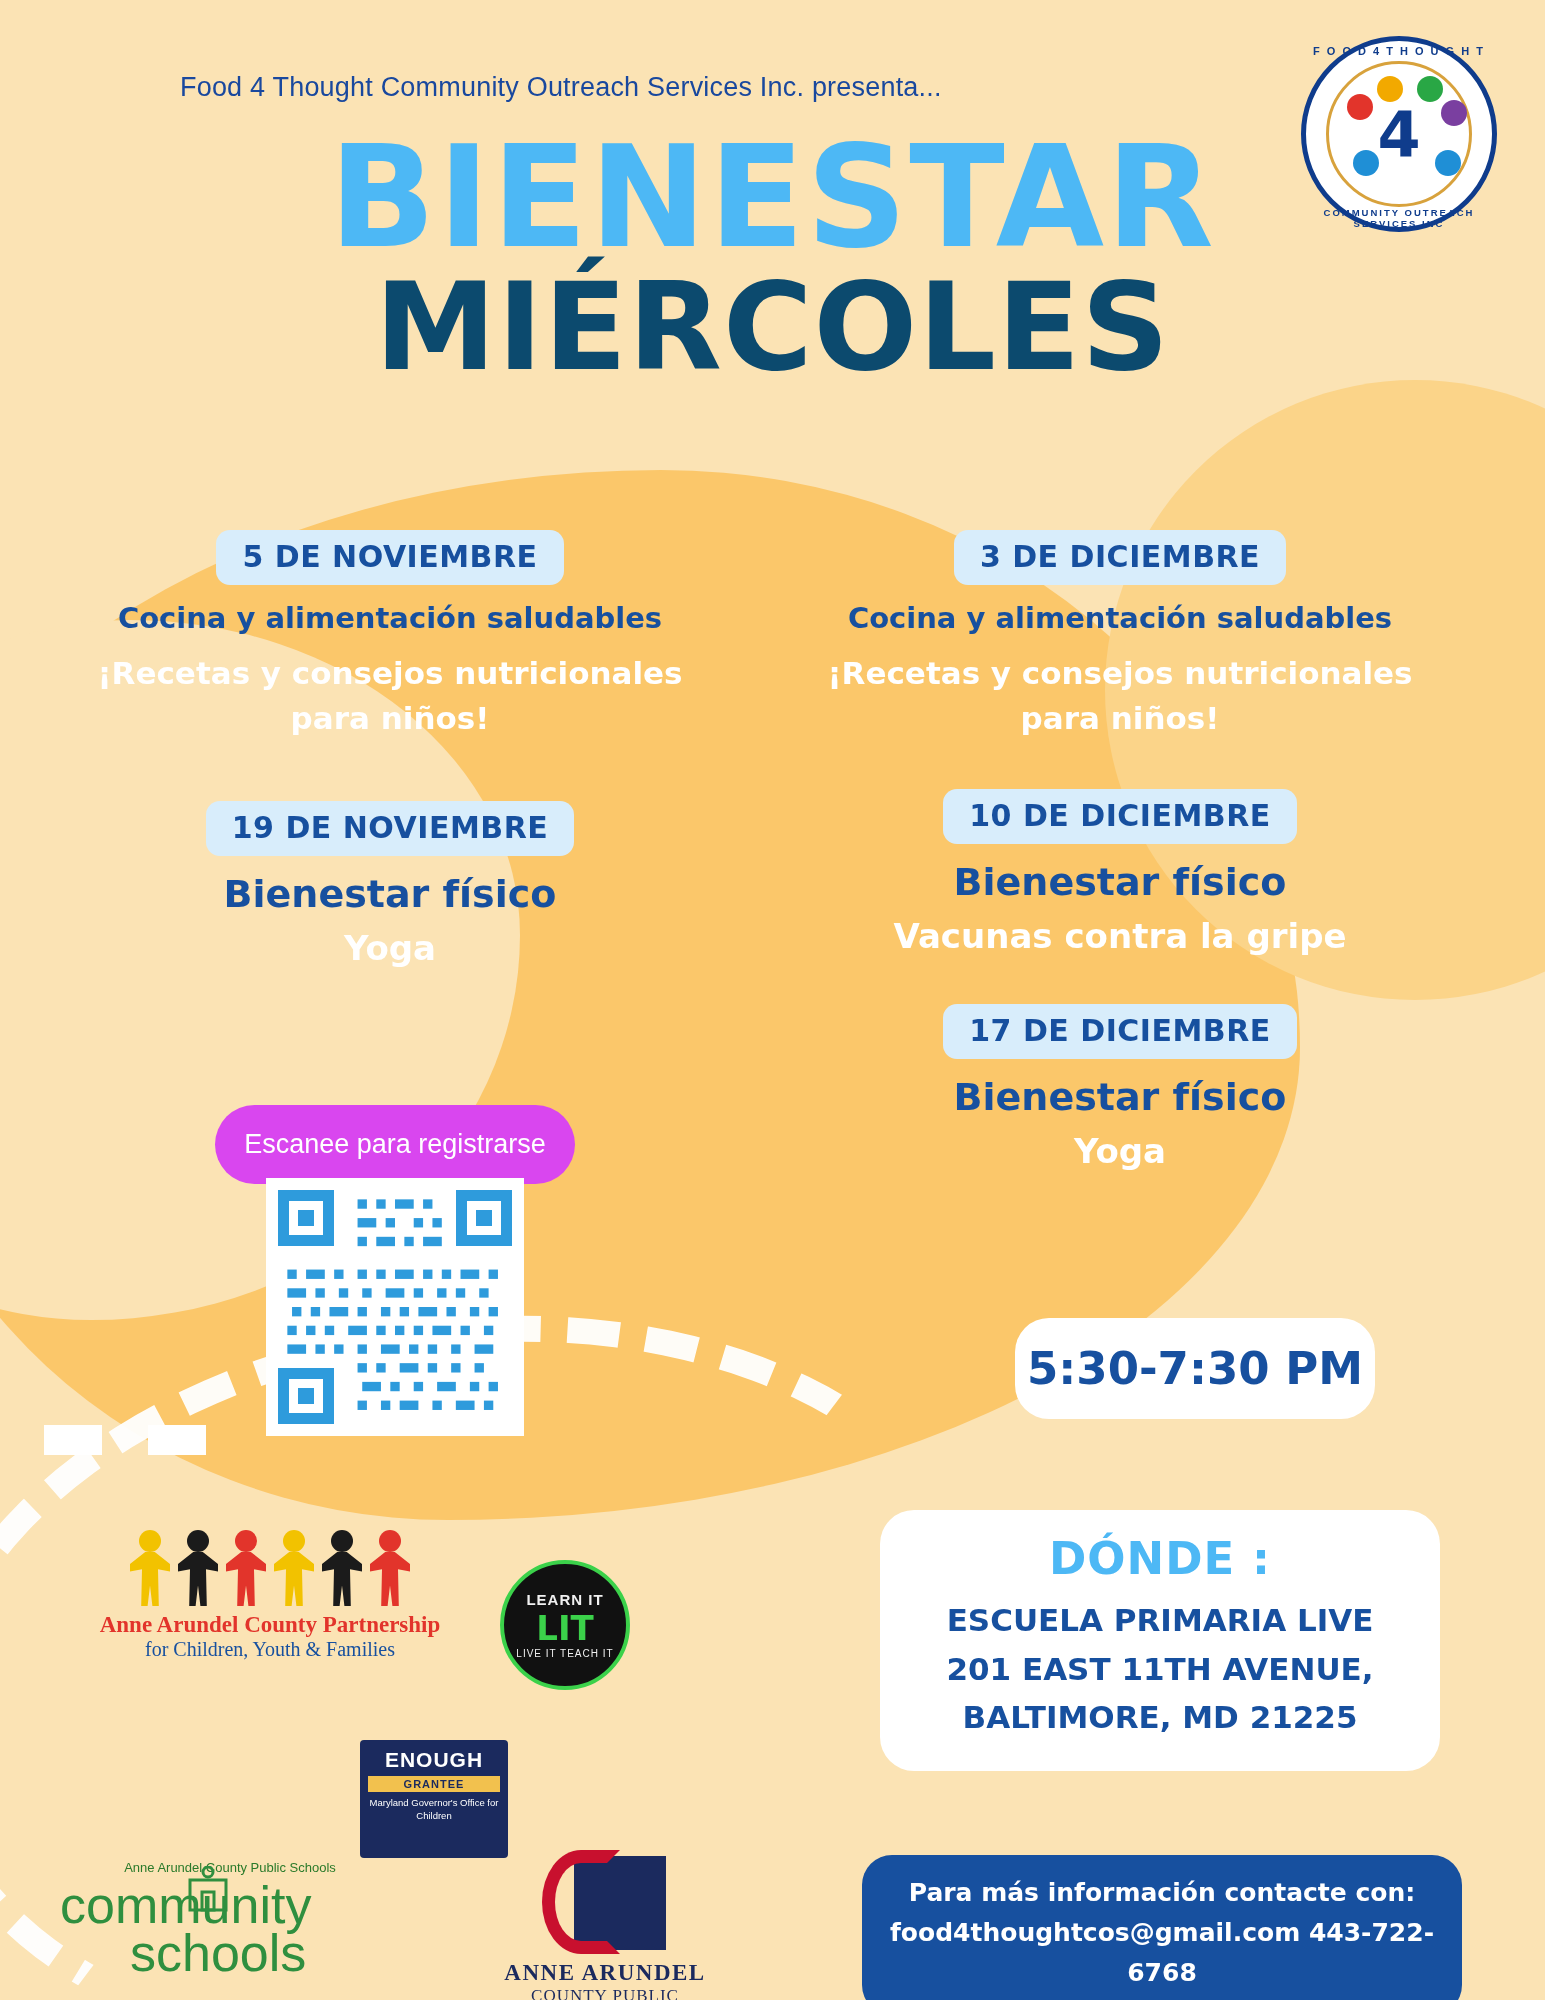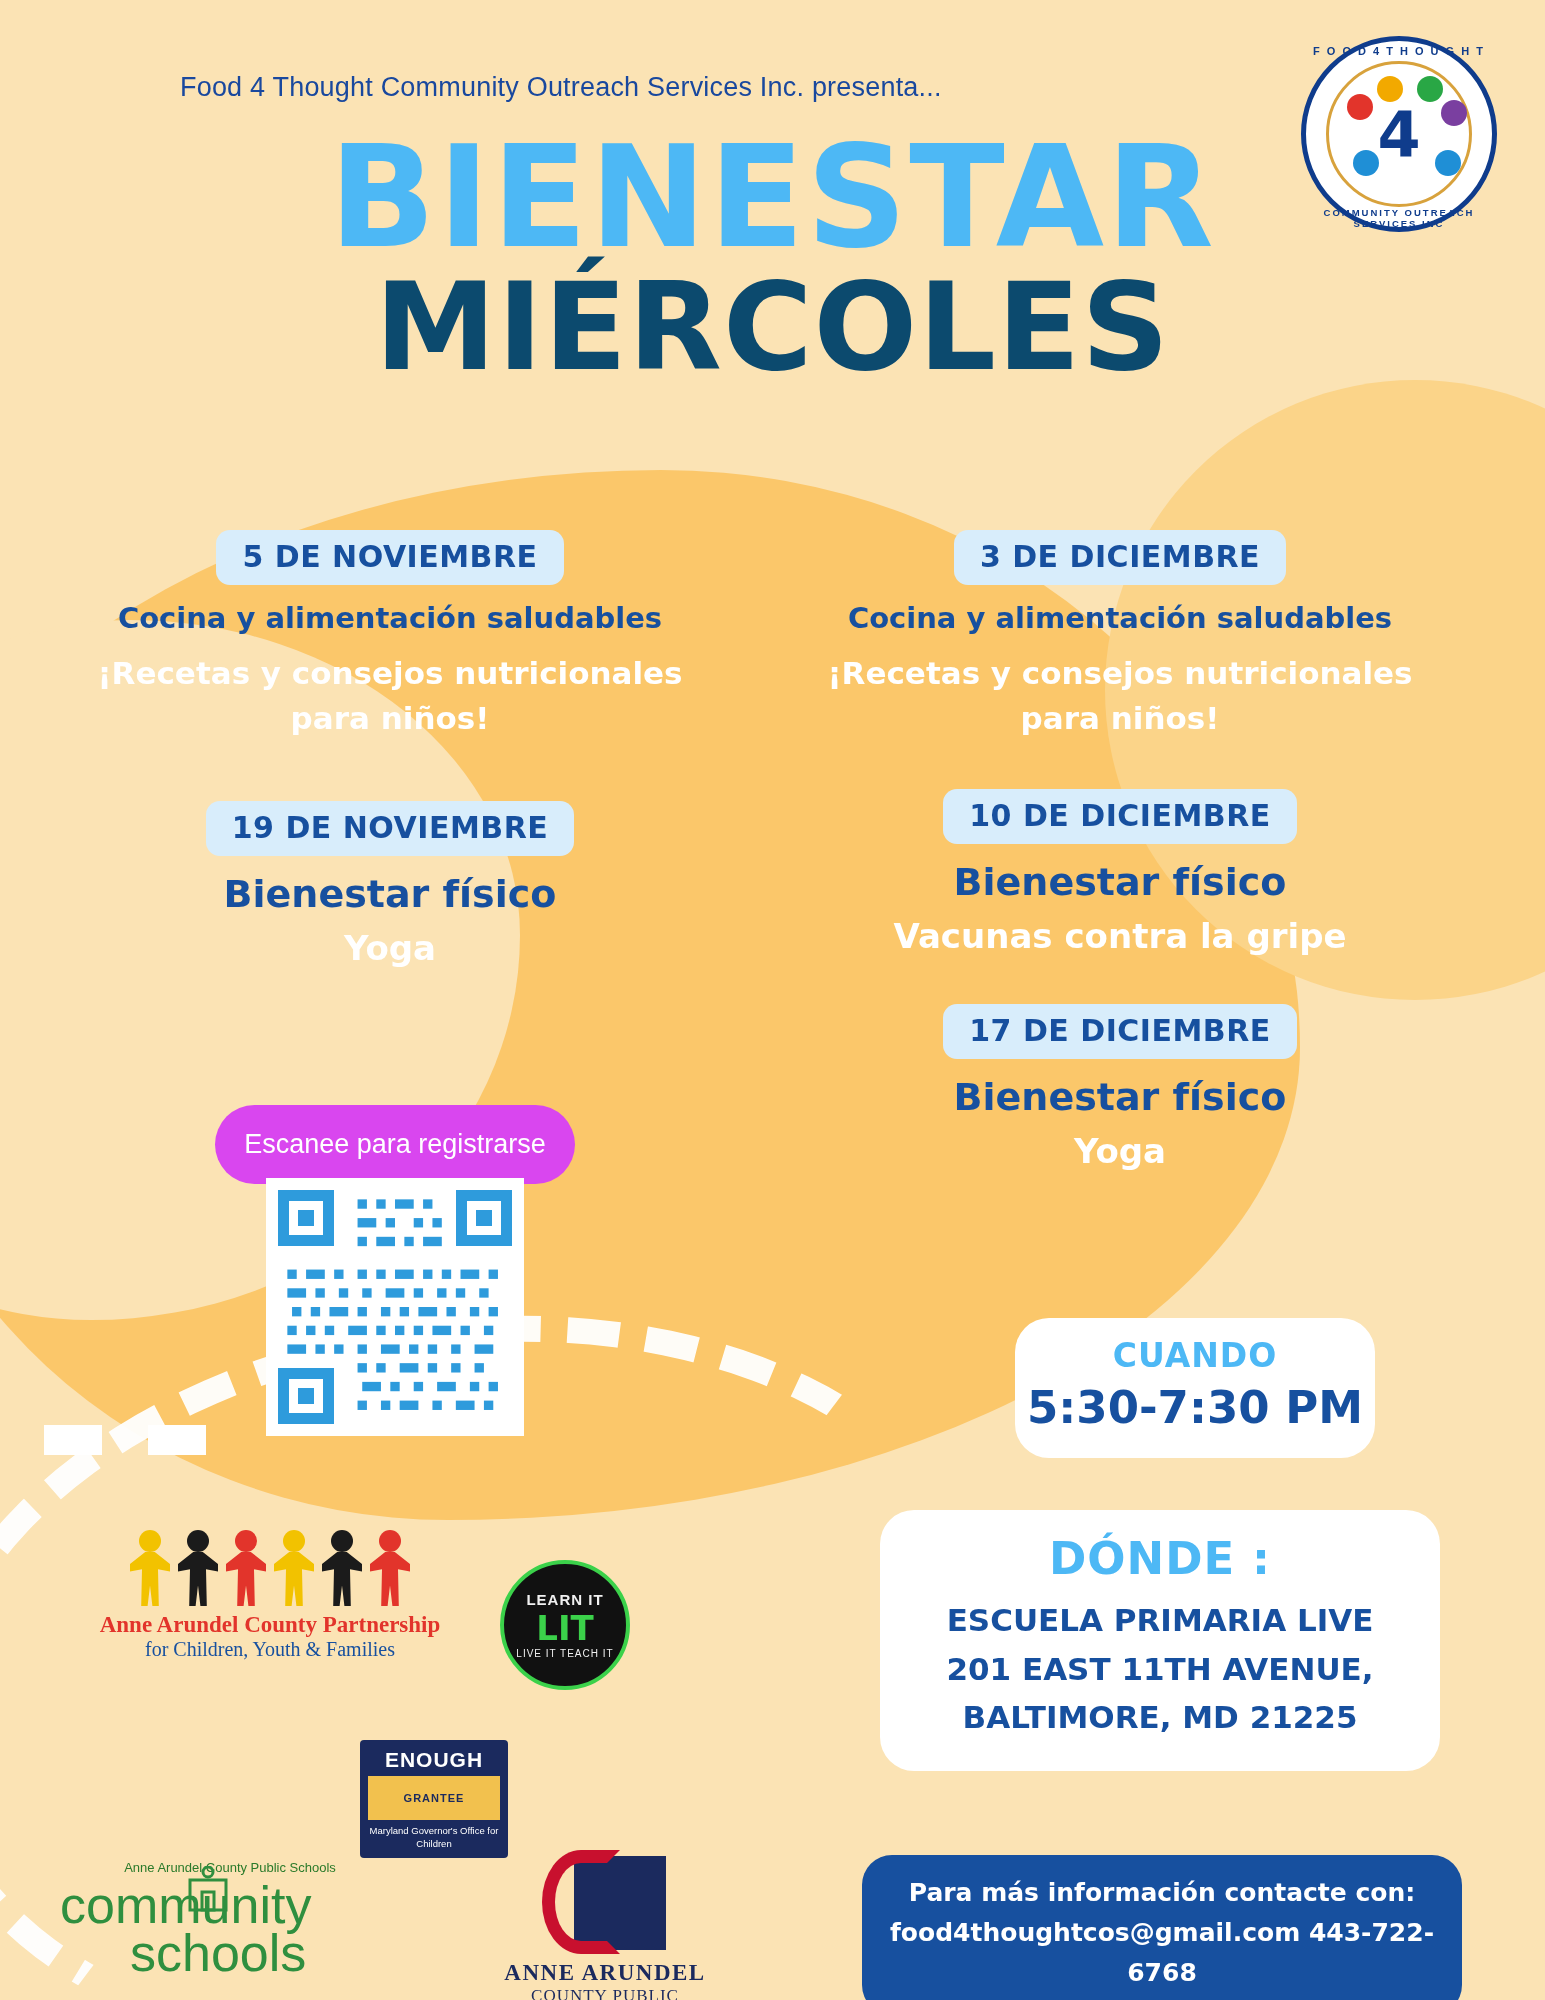--- a/index.html
+++ b/index.html
@@ -296,21 +296,21 @@
   .li-top { color:#f0f0f0; font-size: 15px; font-weight: bold; letter-spacing:1px; }
   .li-mid { color:#3bd14a; font-size: 34px; font-weight: bold; font-family:"DejaVu Sans", sans-serif; }
   .li-bot { color:#f0f0f0; font-size: 10px; letter-spacing:1px; }
 
   .enough {
     position: absolute; left: 320px; top: 210px;
     width: 148px; height: 118px; background: #1b2a5e; border-radius: 4px;
     text-align:center; padding-top: 8px;
   }
   .en-title { color:#ffffff; font-size: 21px; font-weight: bold; letter-spacing:1px; }
-  .en-band { background:#f2c14e; color:#1b2a5e; font-size: 11px; font-weight:bold; margin: 4px 8px; padding:16px 0; letter-spacing:1px;}
+  .en-band { background:#f2c14e; color:#1b2a5e; font-size: 11px; font-weight:bold; margin: 4px 8px; padding:2px 0; letter-spacing:1px;}
   .en-sub { color:#ffffff; font-size: 9.5px; line-height: 1.4; }
 
   .aacps { position: absolute; left: 450px; top: 320px; width: 230px; text-align:center; }
   .aacps-mark { width: 130px; height: 110px; margin: 0 auto; position: relative; }
   .aacps-mark .sq { position:absolute; right: 4px; top: 6px; width: 92px; height: 94px; background:#1b2a5e; }
   .aacps-mark .arc { position:absolute; left: 2px; top: 0; width: 78px; height: 104px;
                      border: 13px solid #c8102e; border-right-color: transparent; border-radius: 50% 0 0 50%; }
   .aacps-n1 { font-family:"Liberation Serif", serif; font-size: 23px; letter-spacing:1.5px; color:#1b2a5e; font-weight:bold;}
   .aacps-n2 { font-family:"Liberation Serif", serif; font-size: 17px; letter-spacing:1px; color:#1b2a5e; }
 </style>
@@ -464,21 +464,20 @@
             <rect x="88" y="90" width="4" height="4"></rect>
         </g>
       </svg>
       <div class="qr-finder f-tl"></div>
       <div class="qr-finder f-tr"></div>
       <div class="qr-finder f-bl"></div>
     </div>
   </div>
 
   <div class="card card-cuando">
-    <div class="k">CUANDO</div>
     <div class="v">5:30-7:30 PM</div>
   </div>
 
   <div class="card card-donde">
     <div class="k">DÓNDE :</div>
     <div class="v">ESCUELA PRIMARIA LIVE</div>
     <div class="v" style="margin-top:2px">201 EAST 11TH AVENUE,</div>
     <div class="v" style="margin-top:2px">BALTIMORE, MD 21225</div>
   </div>
 

